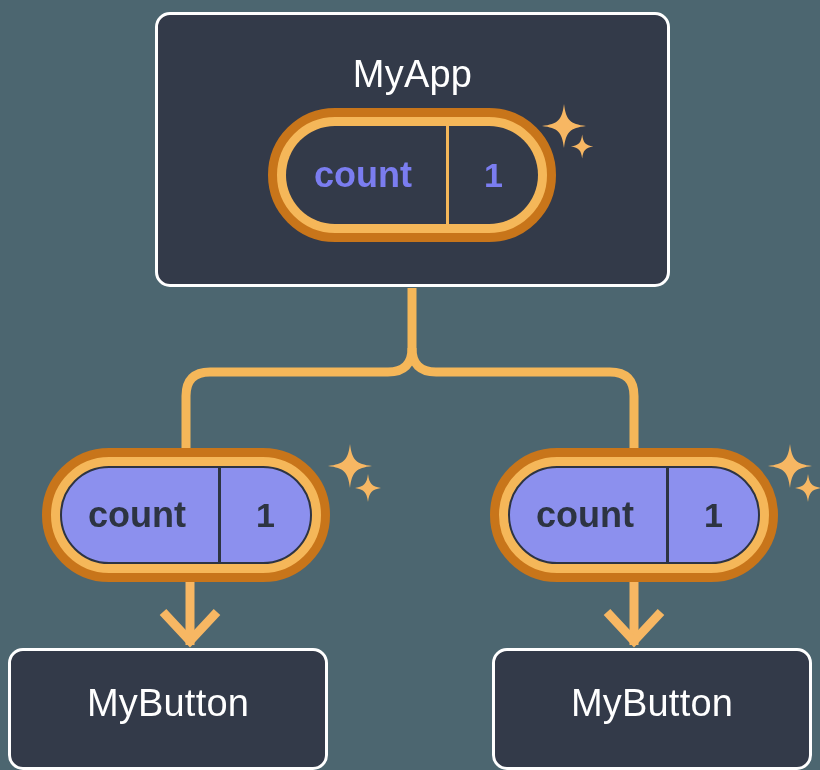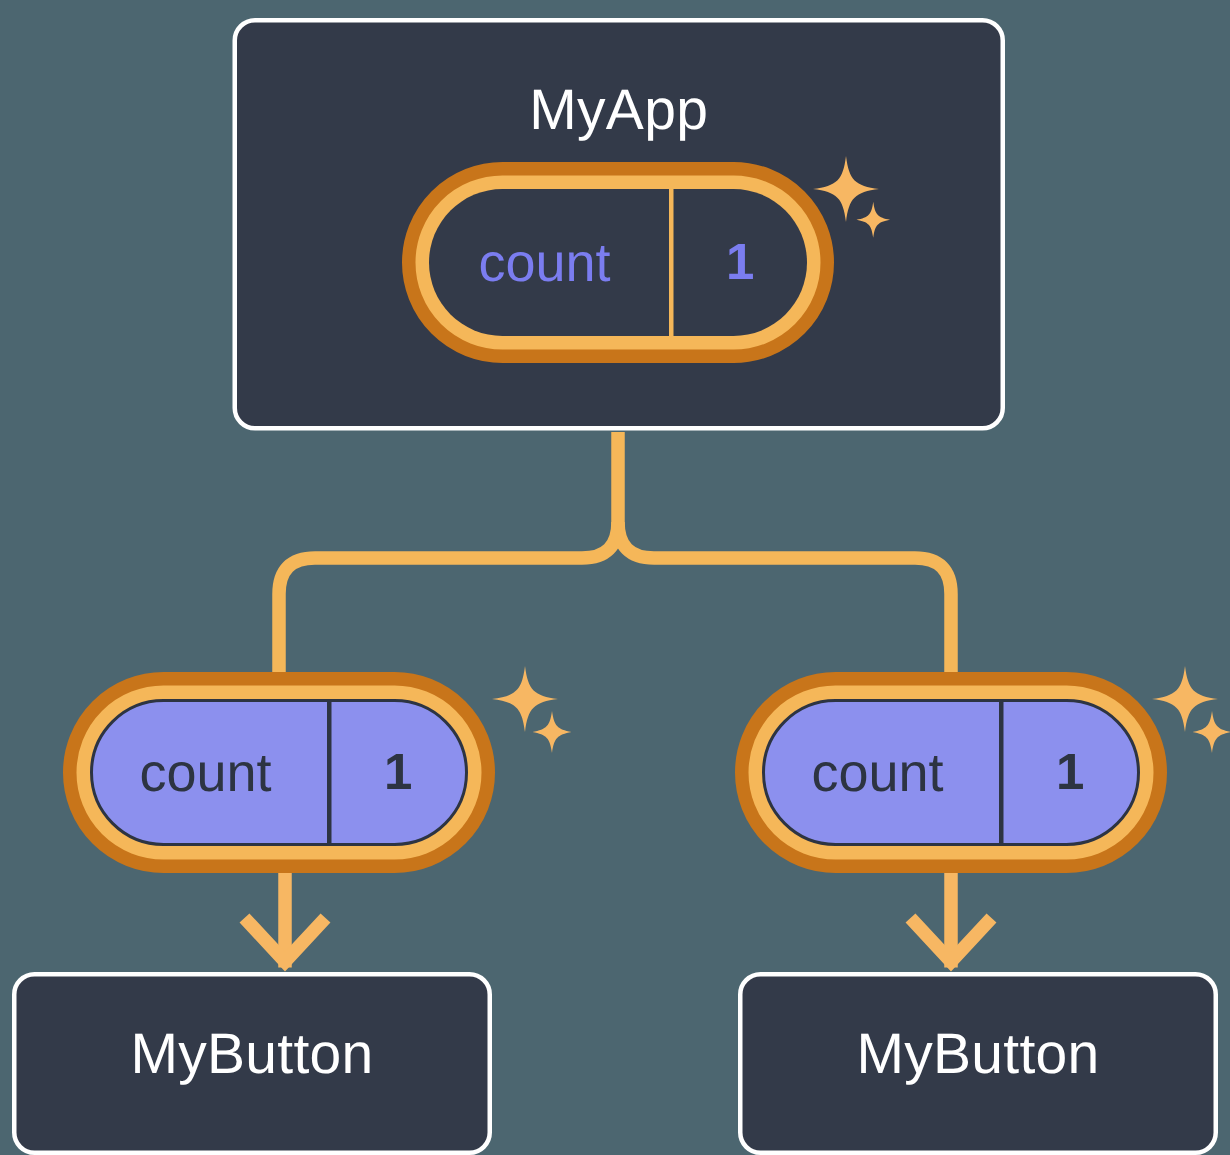--- a/index.html
+++ b/index.html
@@ -106,21 +106,21 @@
     overflow: hidden;
     box-sizing: border-box;
   }
   .pill-key, .pill-val {
     display: flex;
     align-items: center;
     justify-content: center;
     box-sizing: border-box;
     white-space: nowrap;
   }
-  .pill-key { flex: 1 1 auto; }
+  .pill-key { flex: 1 1 auto; font-weight: bold; }
   .pill-val { flex: 0 0 auto; }
 
   
   .pill--dark .pill-inner {
     background: #333a49;
     border: 0;
   }
   .pill--dark .pill-key {
     color: #7b7df0;
   }

